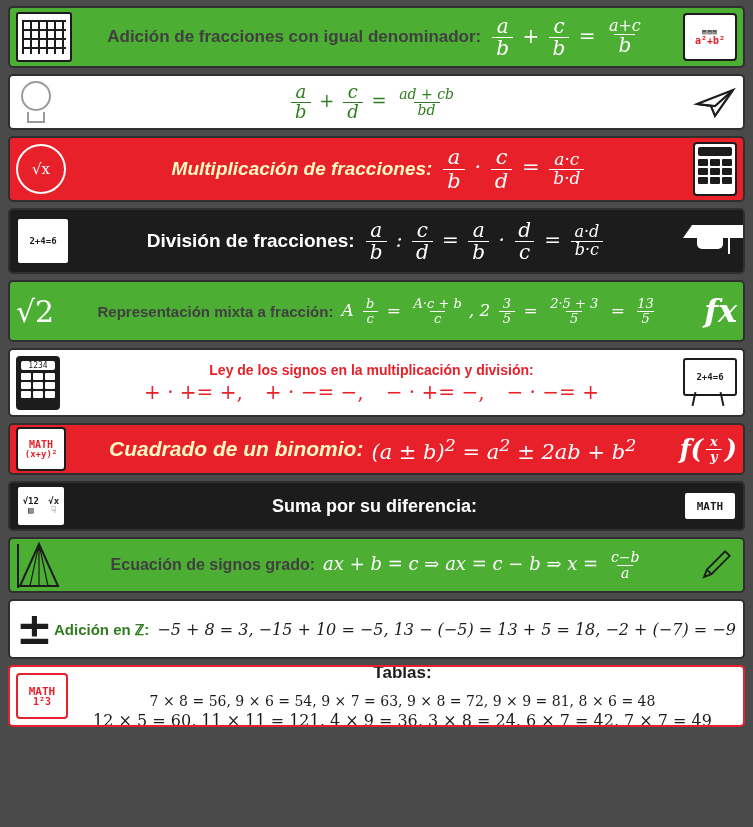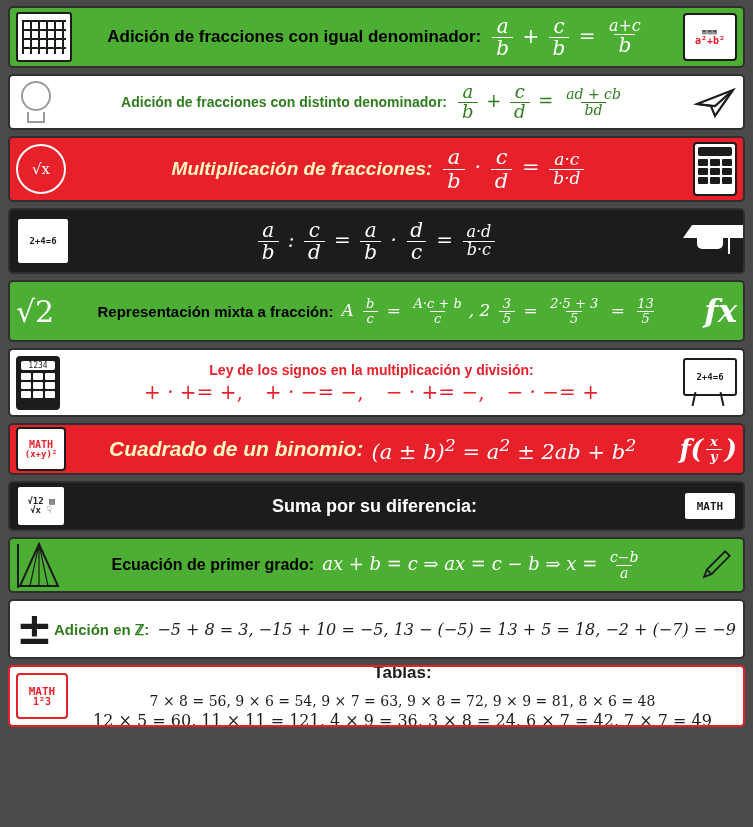--- a/index.html
+++ b/index.html
@@ -33,21 +33,21 @@
     display:flex;align-items:center;justify-content:center;
     gap:8px;
     flex-wrap:wrap;
     text-align:center;
   }
   .label{
     font-weight:bold;
     white-space:nowrap;
   }
   .white .label{color:#2f7d1f;}
-  .green .label{color:#000000;}
+  .green .label{color:#404040;}
   .red .label{color:#fef9c3;font-style:italic;}
   .black .label{color:#ffffff;}
 
   .math{
     font-family:"DejaVu Serif", serif;
     font-style:italic;
     white-space:nowrap;
   }
   .green .math,.red .math,.black .math{color:#ffffff;}
   .white .math{color:#1c1c1c;}
@@ -151,21 +151,20 @@
   </div>
 
   <div class="card white" style="height:56px">
     <div class="icon">
       <div class="bulb" style="flex-direction:column;align-items:center;justify-content:center">
         <div class="glass"></div>
           <div class="base"></div>
       </div>
     </div>
     <div class="body">
-      <span class="label" style="font-size:14px">Adición de fracciones con distinto denominador:</span>
       <span class="math" style="font-size:18px;color:#2f7d1f">
         <span class="frac">
             <span class="num">a</span>
             <span class="den">b</span>
           </span>
         +
         <span class="frac">
             <span class="num">c</span>
             <span class="den">d</span>
           </span>
@@ -227,20 +226,21 @@
     </div>
   </div>
 
   <div class="card black" style="height:66px">
     <div class="icon">
       <div class="icon-box" style="width:50px;height:44px;font-size:9px;background:#fff;color:#1c1c1c">
         <span>2+4=6</span>
       </div>
     </div>
     <div class="body">
+      <span class="label" style="font-size:19px">División de fracciones:</span>
       <span class="math" style="font-size:20px">
         <span class="frac">
             <span class="num">a</span>
             <span class="den">b</span>
           </span>
         :
         <span class="frac">
             <span class="num">c</span>
             <span class="den">d</span>
           </span>
@@ -354,21 +354,21 @@
     <div class="icon">
       <span class="fx" style="font-size:26px;color:#fff;display:inline-flex;align-items:center">f(<span class="frac" style="font-size:13px">
             <span class="num">x</span>
             <span class="den">y</span>
           </span>)</span>
     </div>
   </div>
 
   <div class="card black" style="height:50px">
     <div class="icon">
-      <div class="icon-box" style="width:46px;height:38px;flex-direction:column;font-size:9px;">
+      <div class="icon-box" style="width:46px;height:38px;flex-direction:row;font-size:9px;">
         <span>√12 ▤</span>
           <span>√x ☟</span>
       </div>
     </div>
     <div class="body">
       <span class="label" style="font-size:18px">Suma por su diferencia:</span>
     </div>
     <div class="icon">
       <div class="icon-box" style="width:50px;height:26px;font-size:11px;">
         <span>MATH</span>
@@ -378,21 +378,21 @@
 
   <div class="card green" style="height:56px">
     <div class="icon">
       <svg class="pyramid" viewBox="0 0 46 50" aria-hidden="true">
         <path d="M23 4 L42 46 L4 46 Z" fill="none" stroke="#1c1c1c" stroke-width="2"></path>
         <path d="M23 4 L23 46 M23 4 L14 46 M23 4 L32 46" stroke="#1c1c1c" stroke-width="1.2" fill="none"></path>
         <path d="M2 4 L2 48" stroke="#1c1c1c" stroke-width="2"></path>
       </svg>
     </div>
     <div class="body">
-      <span class="label" style="font-size:16px">Ecuación de primer grado:</span>
+      <span class="label" style="font-size:16px">Ecuación de signos grado:</span>
       <span class="math" style="font-size:18px">
         ax + b = c ⇒ ax = c − b ⇒ x =
         <span class="frac">
             <span class="num" style="font-size:14px">c−b</span>
             <span class="den" style="font-size:14px">a</span>
           </span>
       </span>
     </div>
     <div class="icon">
       <svg viewBox="0 0 46 46" width="42" height="42" aria-hidden="true">

